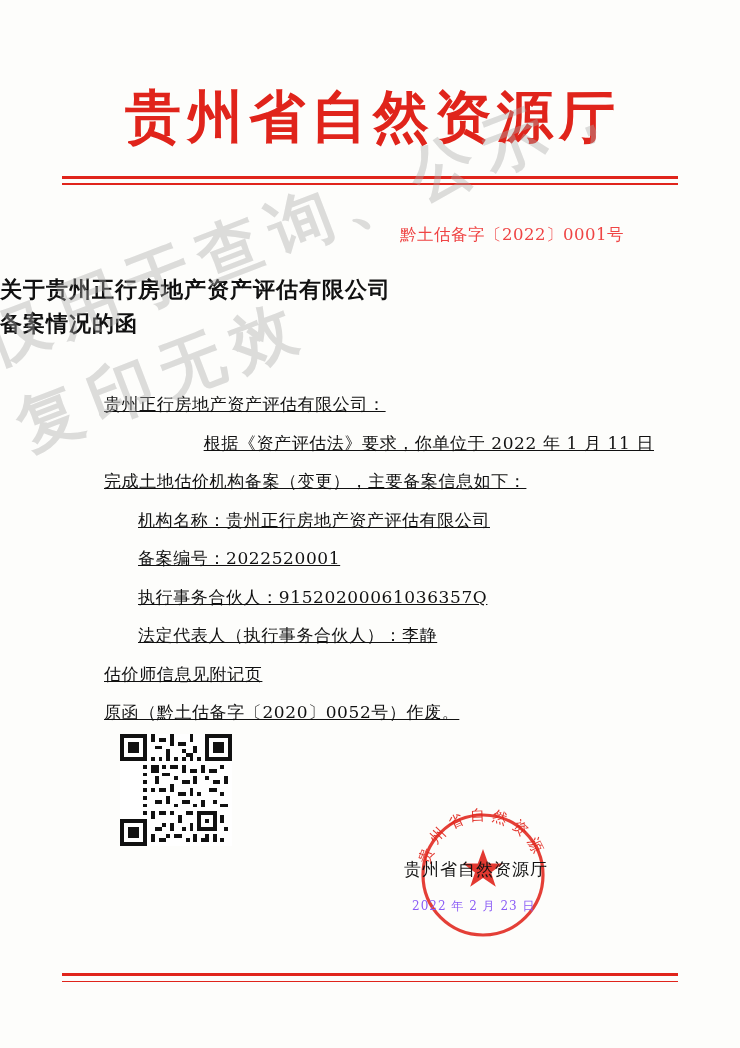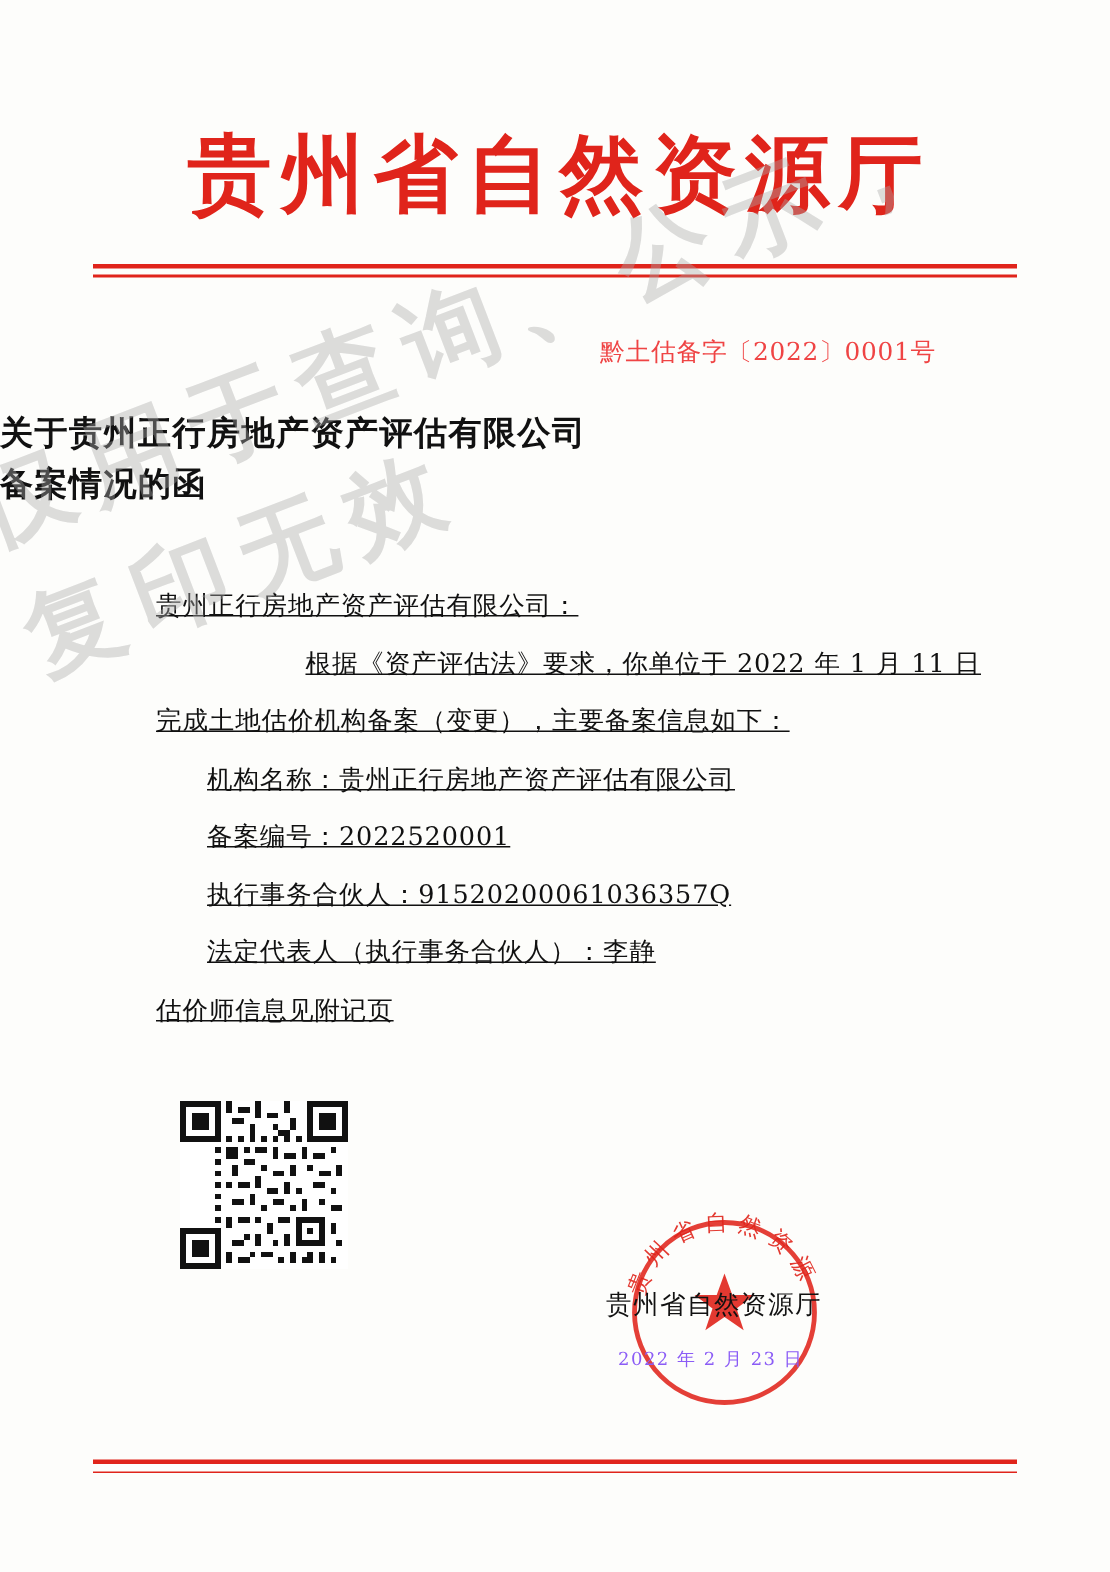--- a/index.html
+++ b/index.html
@@ -189,20 +189,21 @@
 
   <div class="body-text">
     <p>贵州正行房地产资产评估有限公司：</p>
     <p class="indent1">根据《资产评估法》要求，你单位于 2022 年 1 月 11 日</p>
     <p>完成土地估价机构备案（变更），主要备案信息如下：</p>
     <p class="indent2">机构名称：贵州正行房地产资产评估有限公司</p>
     <p class="indent2">备案编号：2022520001</p>
     <p class="indent2">执行事务合伙人：91520200061036357Q</p>
     <p class="indent2">法定代表人（执行事务合伙人）：李静</p>
     <p>估价师信息见附记页</p>
+    <p>原函（黔土估备字〔2020〕0052号）作废。</p>
   </div>
 
   <div class="watermark">
     <div>仅用于查询、公示，</div>
     <div>复印无效</div>
   </div>
 
   <div class="qr">
     <svg width="112" height="112" viewBox="0 0 29 29" shape-rendering="crispEdges">
       <rect width="29" height="29" fill="#ffffff"></rect>

